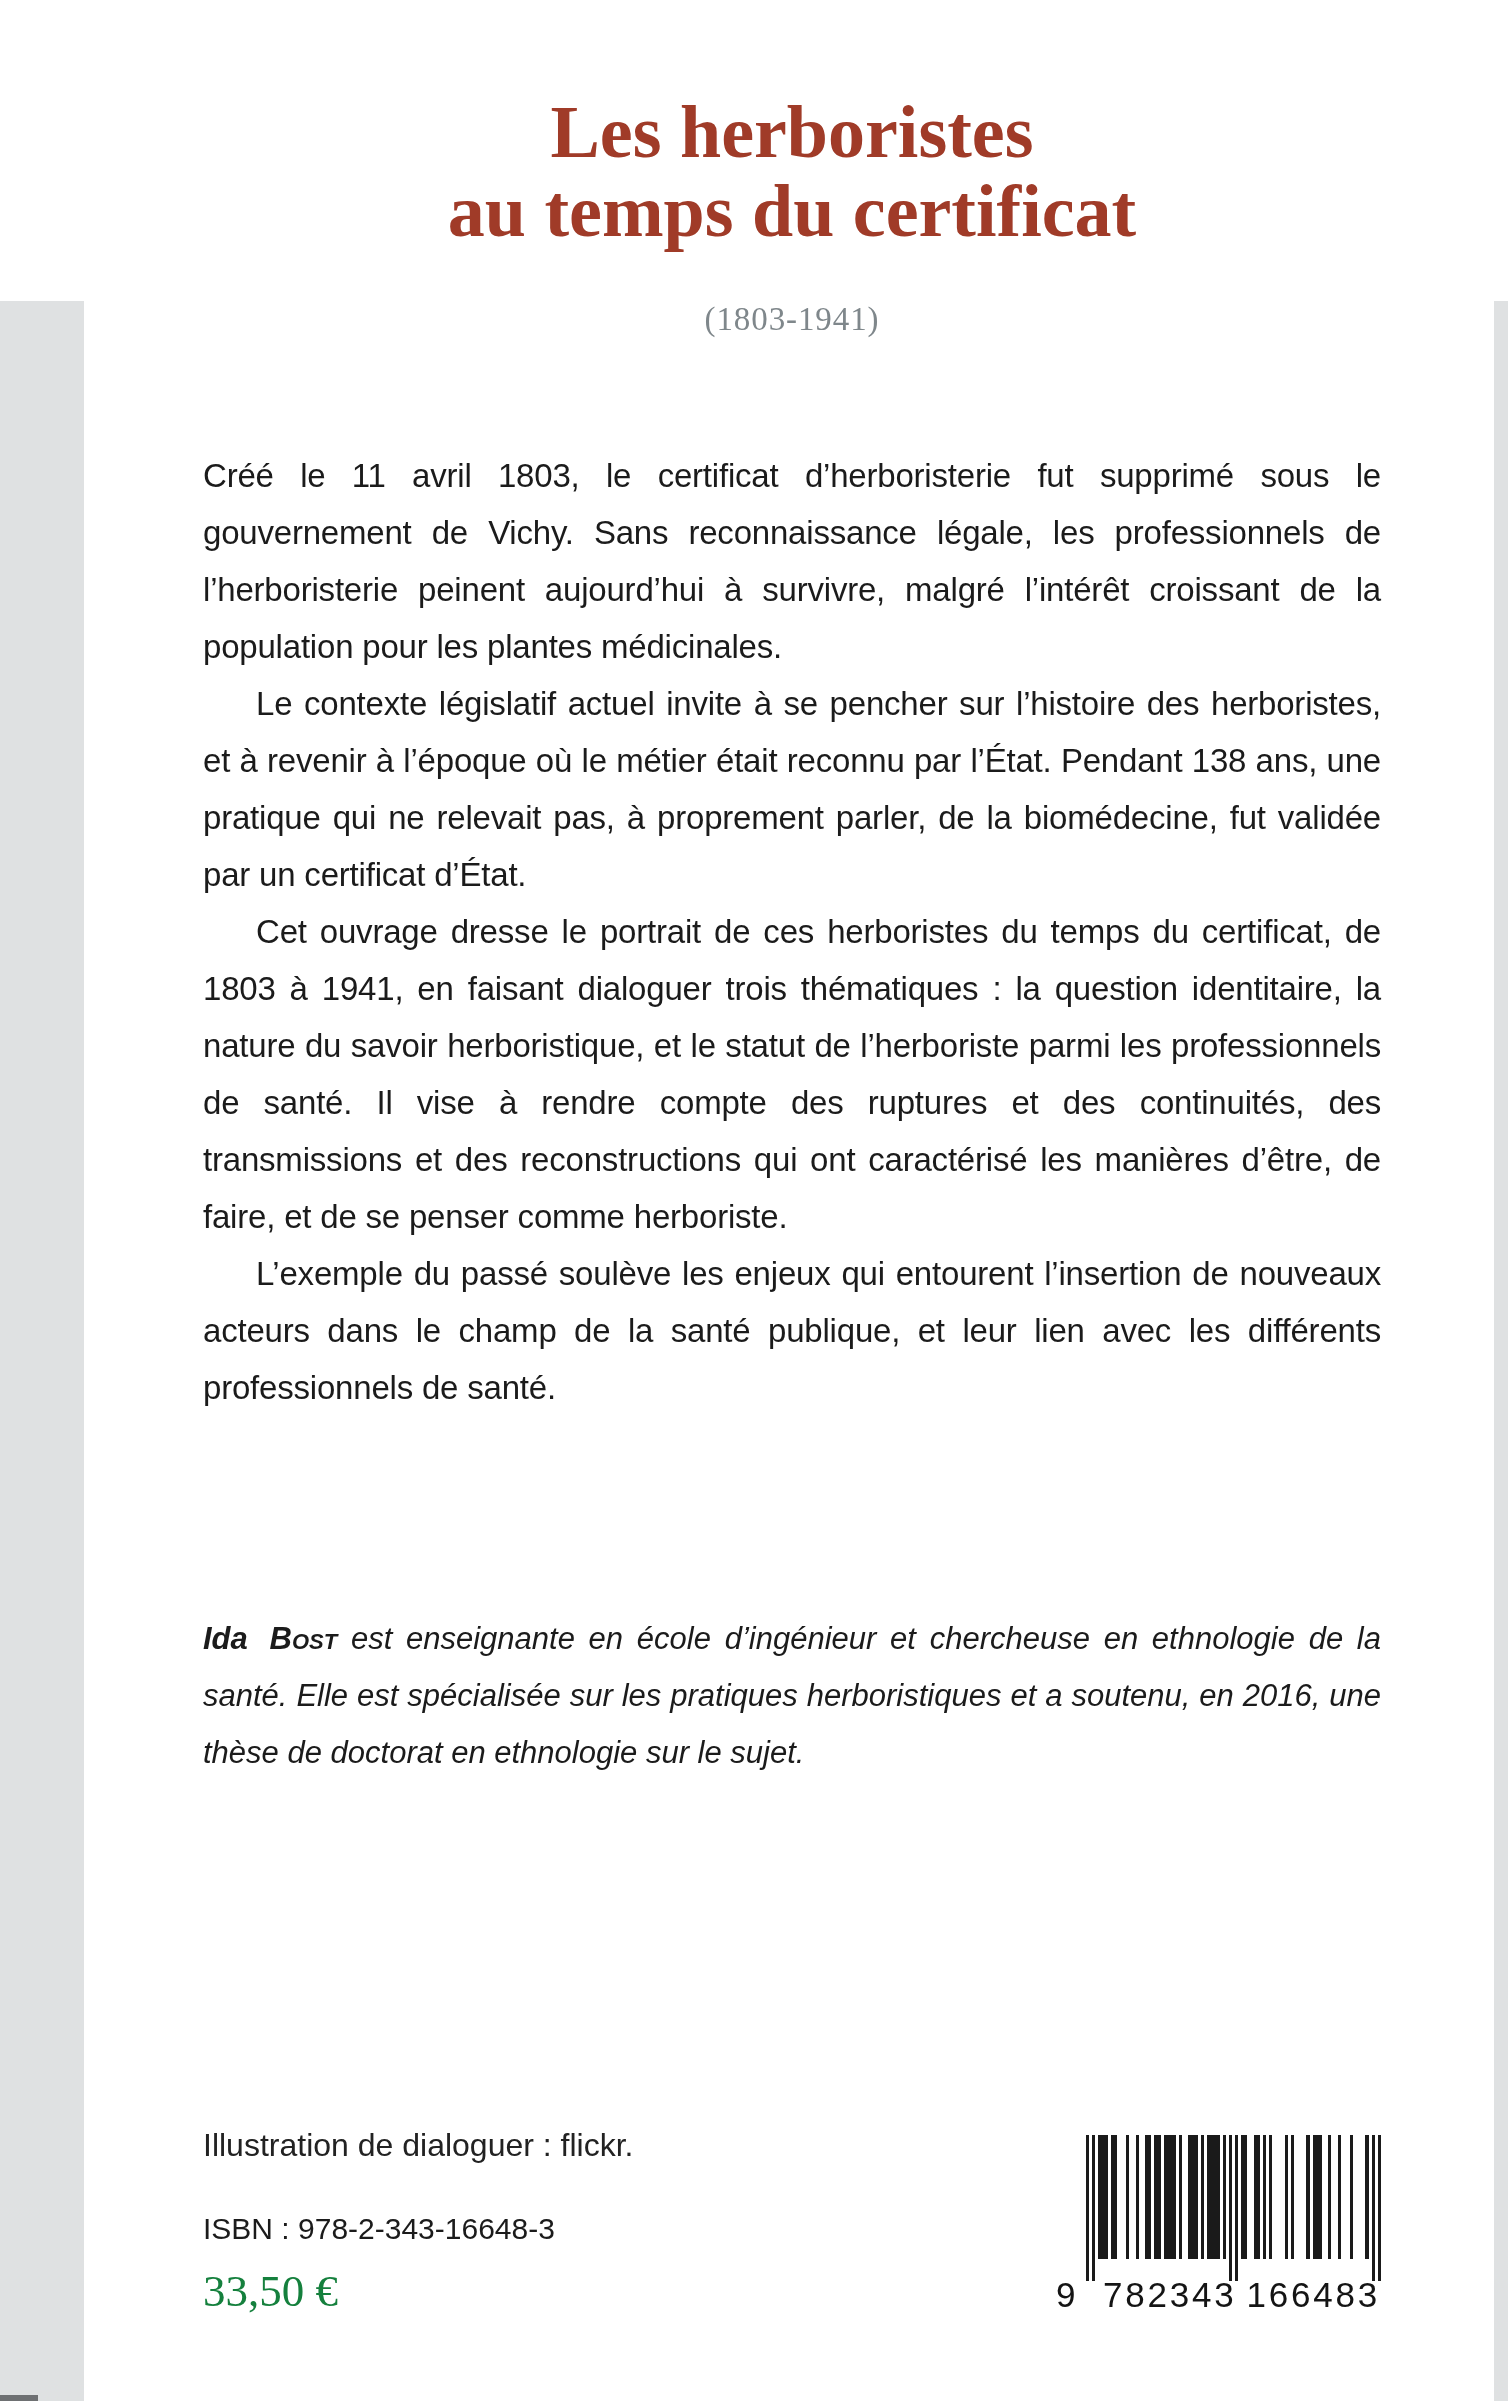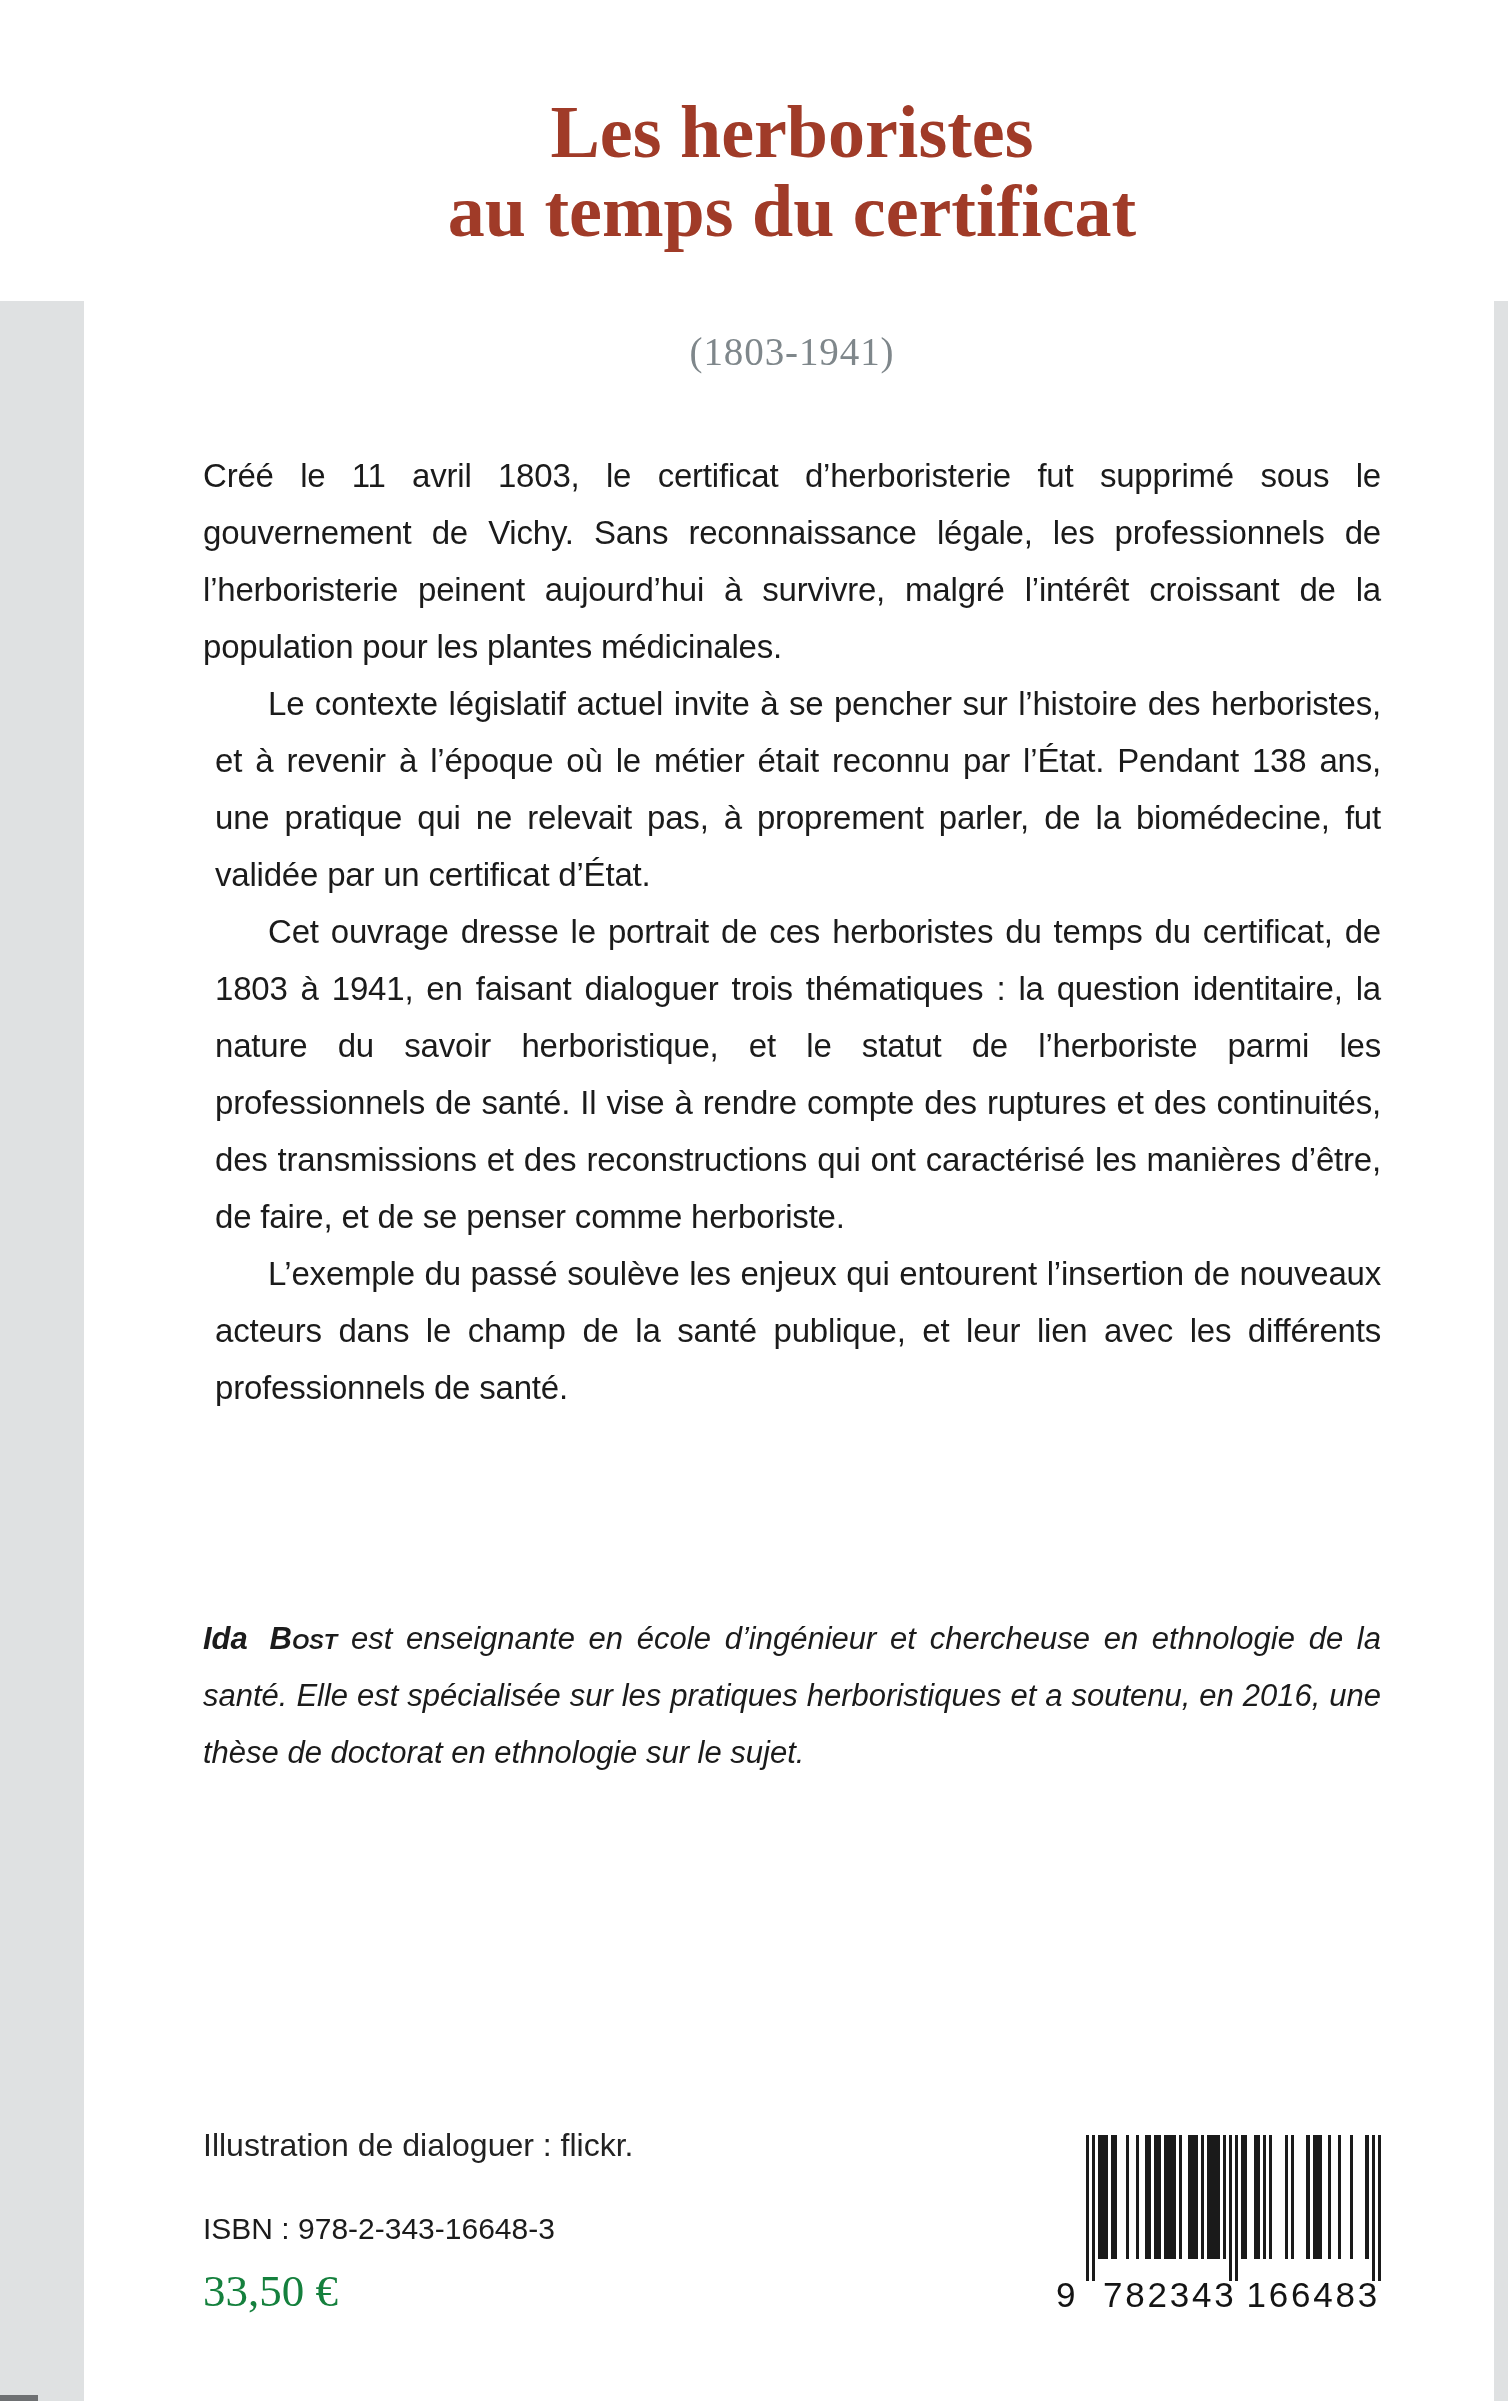--- a/index.html
+++ b/index.html
@@ -27,33 +27,32 @@
     text-align:center;
     font-family:"Liberation Serif", serif;
     font-weight:bold;
     font-size:74px; line-height:79px;
     color:#a03b28;
   }
   .subtitle {
     position:absolute; left:203px; width:1178px; top:291px;
     text-align:center;
     font-family:"Liberation Serif", serif;
-    font-size:39px; line-height:57px;
+    font-size:33px; line-height:57px;
     color:#7f878b;
     letter-spacing:0.9px;
-    margin-top:32px;
   }
   .synopsis {
     position:absolute; left:203px; width:1178px; top:447px;
     font-size:33px; line-height:57px;
     letter-spacing:-0.2px;
     text-align:justify;
   }
   .synopsis p { margin:0; }
-  .synopsis p + p { text-indent:53px;margin-left:12px; }
+  .synopsis p + p { text-indent:53px; }
   .bio {
     position:absolute; left:203px; width:1178px; top:1579px;
     font-size:31px; line-height:57px;
     font-style:italic;
     text-align:justify;
   }
   .bio .author-name { font-weight:bold; font-style:italic; }
   .bio .author-last { font-variant:small-caps;margin-left:8px; }
   .credit {
     position:absolute; left:203px; top:2126px;

